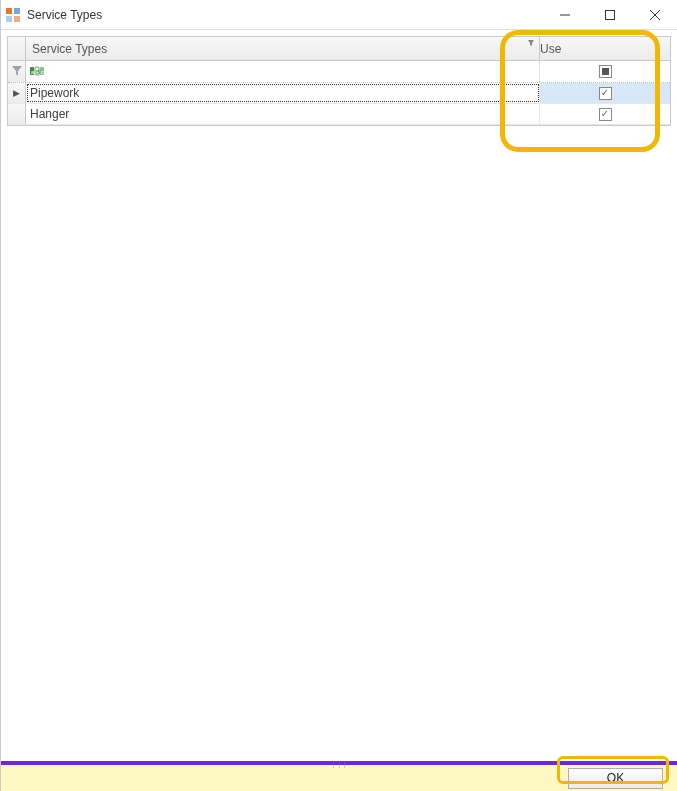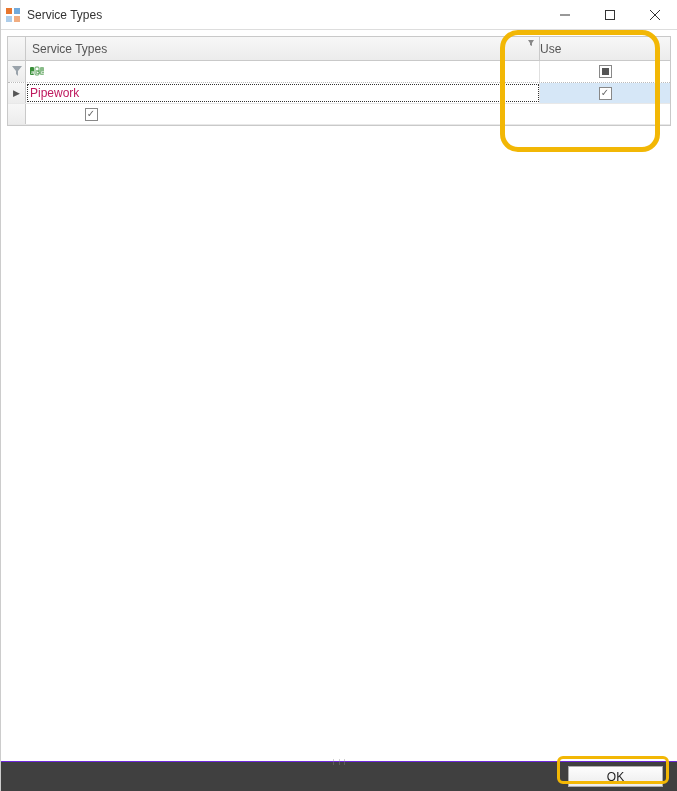--- a/index.html
+++ b/index.html
@@ -143,21 +143,21 @@
       outline-offset: -2px;
     }
     .grid-data-row .row-indicator-col {
        background: linear-gradient(#f7f7f7, #ececec);
     }
     .data-cell-st {
       flex: 1;
       border-right: 1px solid #e8e8e8;
       display:flex; align-items:center;
       padding-left: 4px;
-      color: #be185d;
+      color: #404040;
     }
     .data-cell-use {
       width: 130px;
       display:flex; align-items:center; justify-content:center;
     }
     .checkbox-sq {
       width: 13px; height: 13px;
       border: 1px solid #888;
       background: #fff;
       display:flex; align-items:center; justify-content:center;
@@ -195,26 +195,26 @@
       bottom: 7px;
       right: 8px;
       width: 112px;
       height: 28px;
       border-width: 3px;
       border-radius: 6px;
     }
 
     .footer-bar {
       height: 30px;
-      border-top: 1px solid #6d28d9;
+      border-top: 4px solid #6d28d9;
       display: flex;
       align-items: center;
       justify-content: flex-end;
       padding-right: 14px;
-      background: #404040;
+      background: #fef9c3;
       position: relative;
     }
     .footer-bar::before{
       
       content:"";
       position:absolute;
       left:50%;
       top:-3px;
       width:12px;height:6px;
       transform:translateX(-50%);
@@ -319,20 +319,21 @@
             <div class="row-indicator-col">
               <span class="row-pointer">▶</span>
             </div>
             <div class="data-cell-st">Pipework</div>
             <div class="data-cell-use">
               <span class="checkbox-sq checked"></span>
             </div>
           </div>
           <div class="grid-data-row">
             <div class="row-indicator-col"></div>
+            <div class="data-cell-st">Hanger</div>
             <div class="data-cell-use">
               <span class="checkbox-sq checked"></span>
             </div>
           </div>
         </div>
 
     </div>
 
   </div>
 

